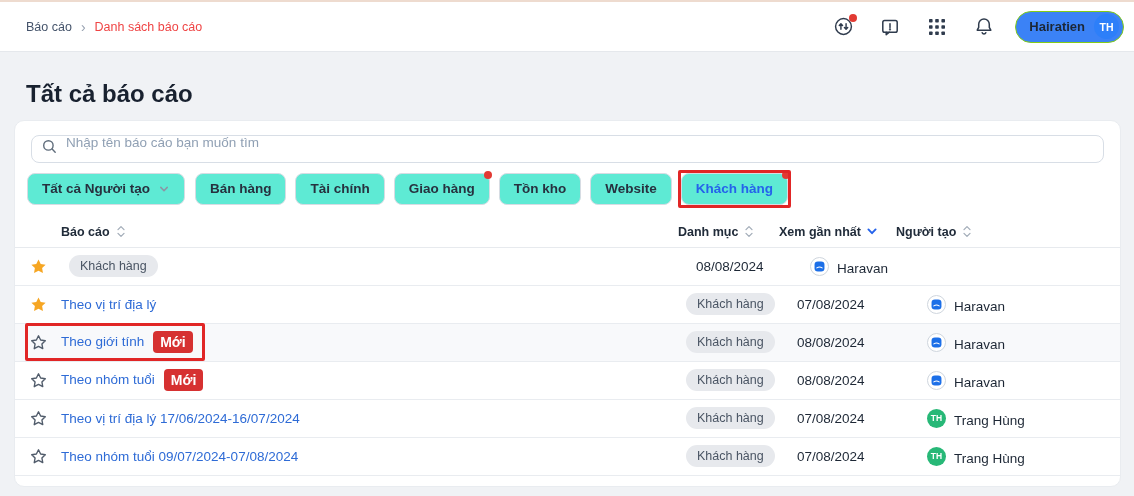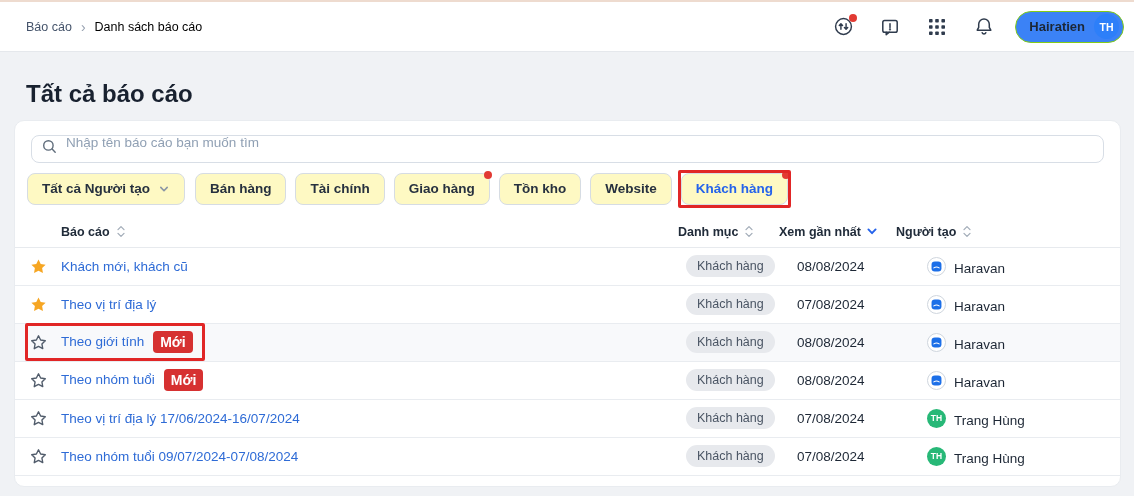--- a/index.html
+++ b/index.html
@@ -12,21 +12,21 @@
   .top-strip { height:2px; background:#eedbcf; }
 
   
   .topbar {
     height:50px; background:#fff; border-bottom:1px solid #e5e8ec;
     display:flex; align-items:center; justify-content:space-between;
     padding:0 10px 0 26px;
   }
   .breadcrumb { display:flex; align-items:center; gap:9px; font-size:12.5px; }
   .bc-item { color:#44536a; text-decoration:none; cursor:pointer; }
-  .bc-item.current { color:#000000; }
+  .bc-item.current { color:#ef4444; }
   .bc-sep { color:#97a1b0; font-size:14px; line-height:1; }
   .topbar-right { display:flex; align-items:center; gap:25px; }
   .icon-btn {
     position:relative; background:none; border:none; padding:0; margin:0;
     width:22px; height:22px; display:flex; align-items:center; justify-content:center;
     cursor:pointer; color:#2f3b4d;
   }
   .alert-dot {
     position:absolute; top:-2px; right:-3px; width:8px; height:8px;
     border-radius:50%; background:#e23a33;
@@ -55,21 +55,21 @@
   .search-input {
     width:100%; height:28px; border:1px solid #d8dee6; border-radius:8px;
     padding:0 12px 12px 34px; font-family:inherit; font-size:13.5px; color:#1c2736;
     outline:none; background:#fff;
   }
   .search-input::placeholder { color:#90a0b4; }
 
   .filters { display:flex; align-items:center; gap:10px; margin:10px 0 0 12px; height:32px; }
   .btn, .tab {
     position:relative; display:flex; align-items:center; gap:8px;
-    height:32px; padding:0 14px; background:#fef9c3;
+    height:32px; padding:0 14px; background:#5eead4;
     border:1px solid #d6dce3; border-radius:8px;
     font-family:inherit; font-size:13.5px; font-weight:600; color:#27313f; cursor:pointer;
     white-space:nowrap;
   }
   .tab-group { display:flex; align-items:center; gap:9px; }
   .tab.active { color:#2563eb; }
   .tab .alert-dot { top:-3px; right:-3px; }
   .ann-box {
     position:absolute; inset:-4px; border:3px solid #e12626; border-radius:2px;
     pointer-events:none; z-index:4;
@@ -251,24 +251,20 @@
   </div>
 
   <div id="tbody">
   <div class="trow starred">
     <button class="star-btn">
       <svg class="star-filled" width="17" height="17" viewBox="0 0 16 16" fill="#f6a623">
             <path d="M8 1.4l2.1 4.2 4.6.7-3.3 3.2.8 4.6L8 11.9l-4.2 2.2.8-4.6L1.3 6.3l4.6-.7z"></path>
           </svg>
 
     </button>
-    <div class="name-cell">
-      <a class="report-link">Khách mới, khách cũ</a>
-
-    </div>
     <div class="cat-cell">
       <span class="cat-badge">Khách hàng</span>
     </div>
     <div class="date-cell">08/08/2024</div>
     <div class="creator-cell">
       <span class="avatar-sm avatar-logo">
         <svg width="11" height="11" viewBox="0 0 10 10">
               <rect x="0.5" y="0.5" width="9" height="9" rx="3" fill="#1c6fe8"></rect>
               <path d="M2.6 6.3c1.5-1.1 3.3-1.1 4.8 0" stroke="#fff" stroke-width="1" fill="none" stroke-linecap="round"></path>
             </svg>

